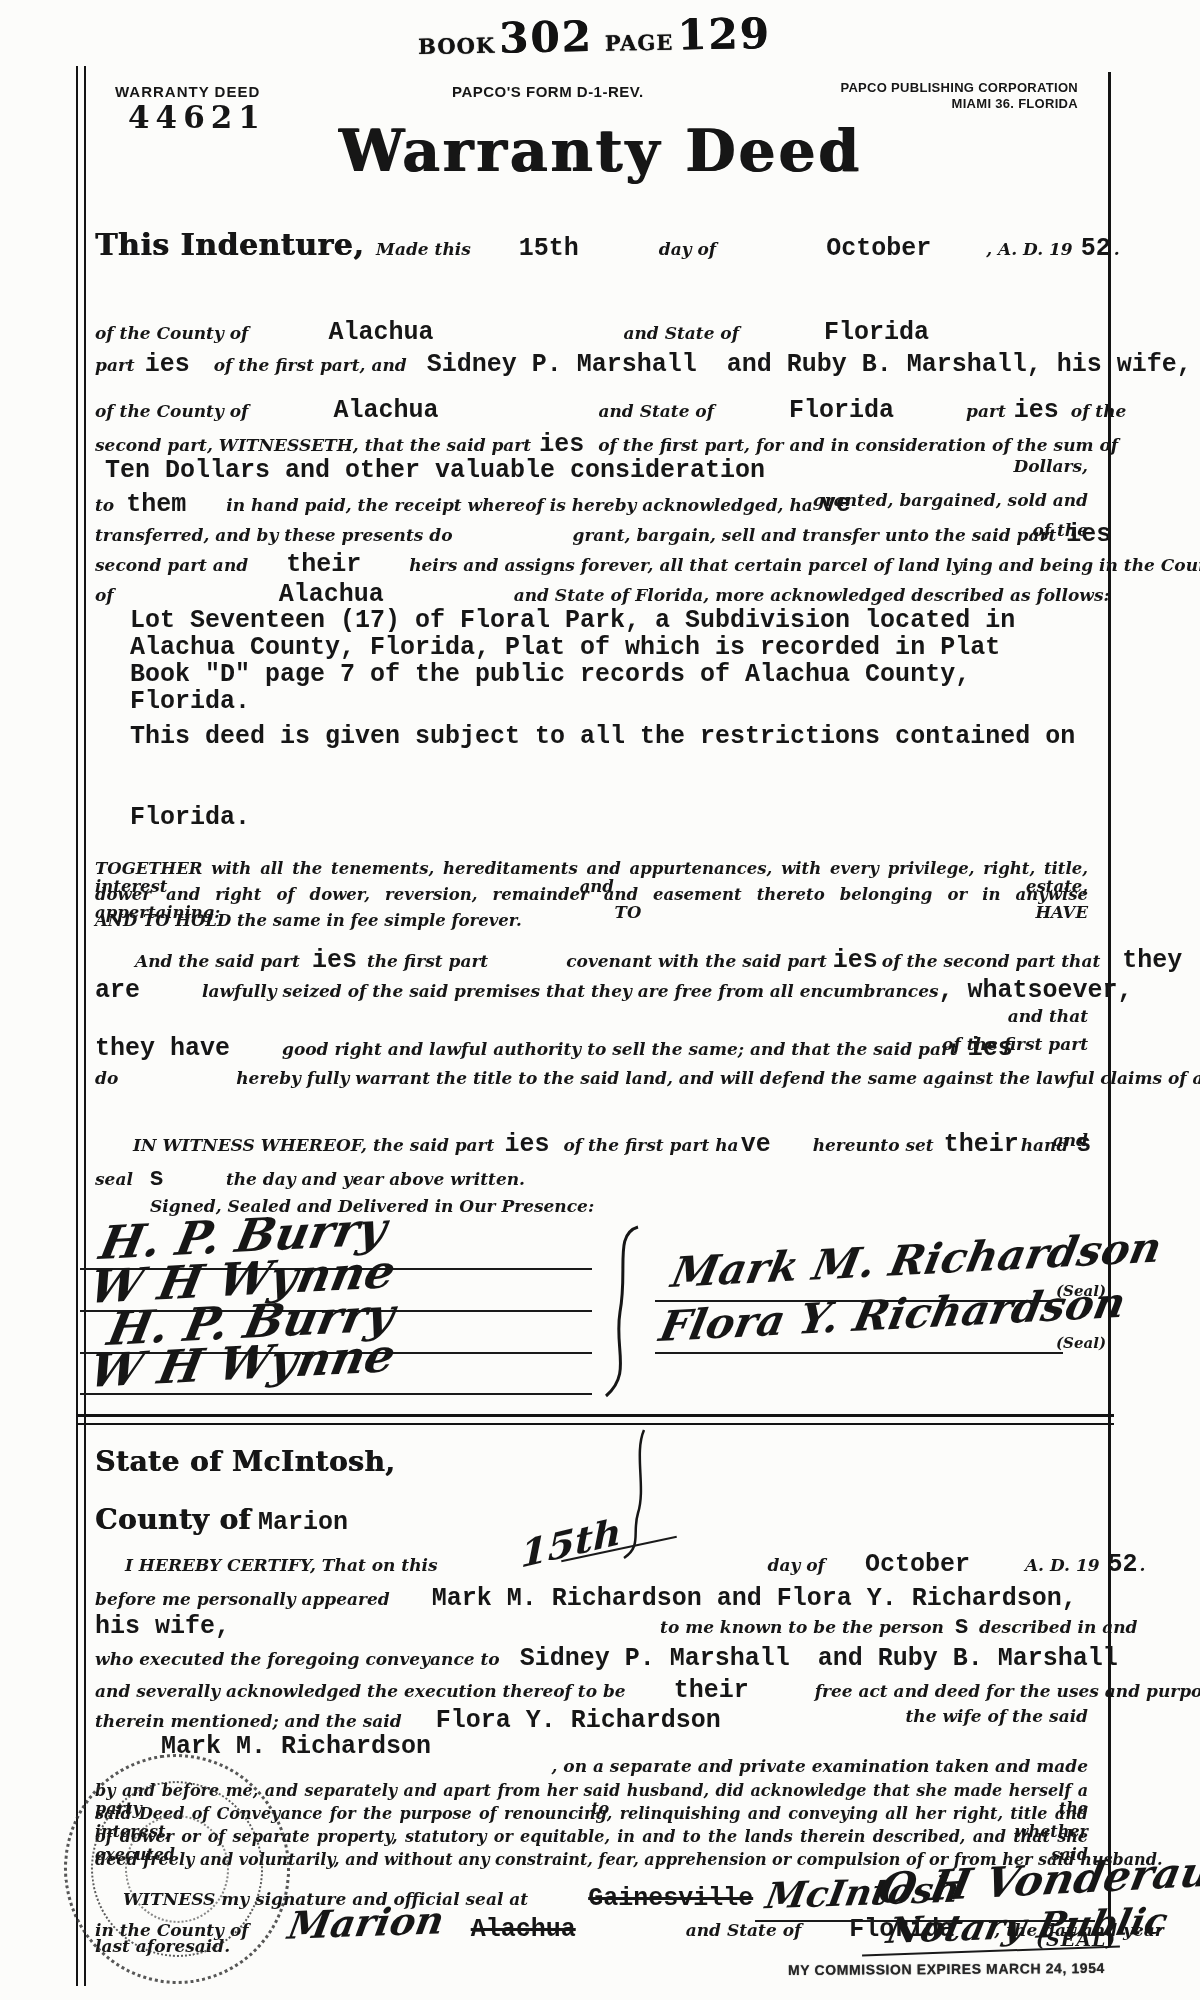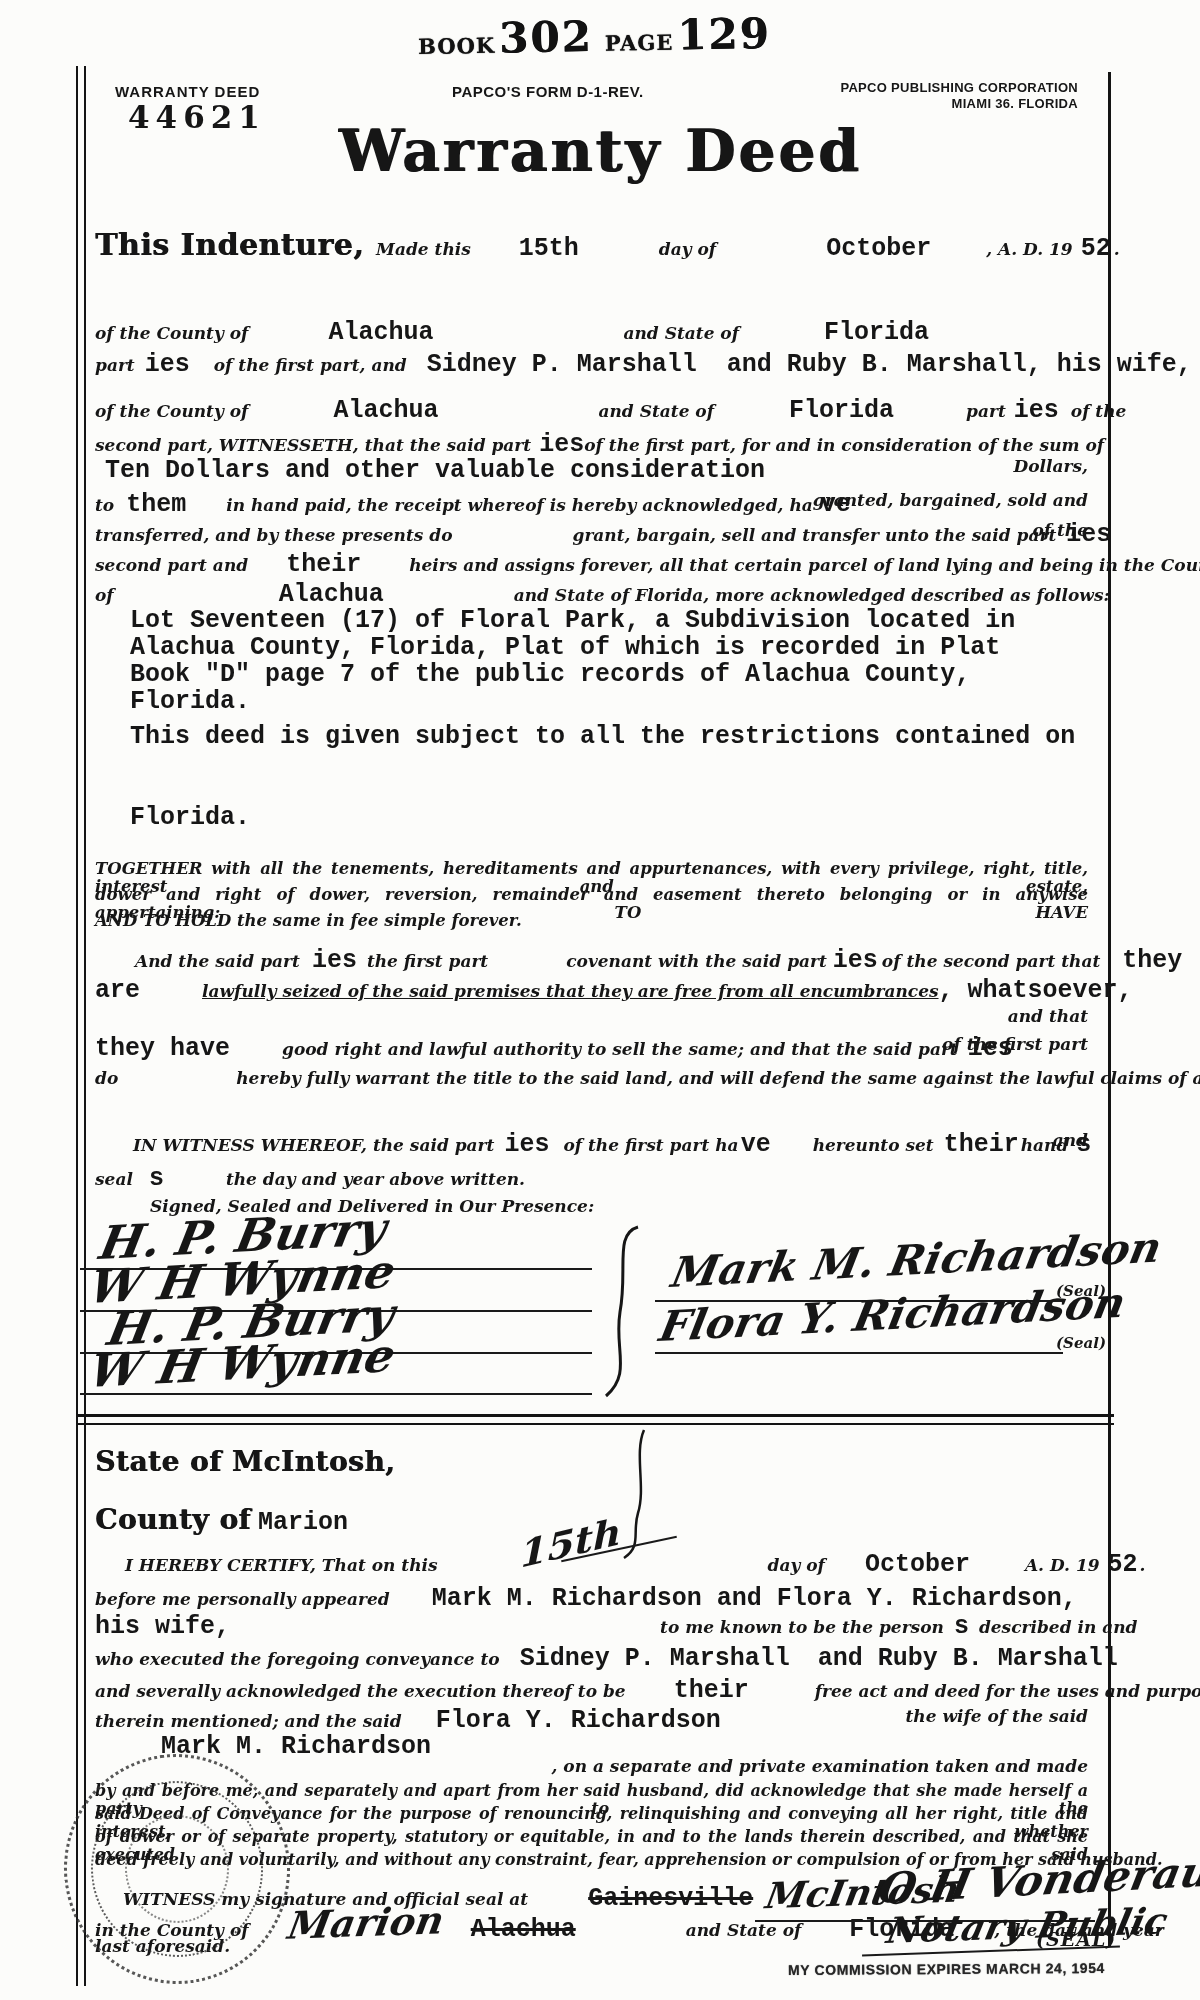--- a/index.html
+++ b/index.html
@@ -80,41 +80,41 @@
     <div>PAPCO PUBLISHING CORPORATION</div>
     <div>MIAMI 36. FLORIDA</div>
   </div>
   <div class="docnum">44621</div>
   <div class="deed-title">Warranty Deed</div>
 
   <div class="line" style="top:230px"><span class="seg black">This Indenture,</span><span class="seg form" style="margin-left: 12px;">Made this</span><span class="seg type" style="margin-left: 48px;">15th</span><span class="seg form" style="margin-left: 80px;">day of</span><span class="seg type" style="margin-left: 110px;">October</span><span class="seg form" style="margin-left: 55px;">, A. D. 19</span><span class="seg type" style="margin-left: 8px;">52</span><span class="seg form" style="margin-left: 3px;">.</span></div>
   <div class="line" style="top:320px"><span class="seg form">of the County of</span><span class="seg type" style="margin-left: 80px;">Alachua</span><span class="seg form" style="margin-left: 190px;">and State of</span><span class="seg type" style="margin-left: 85px;">Florida</span></div>
   <div class="line" style="top:352px"><span class="seg form">part</span><span class="seg type" style="margin-left: 10px;">ies</span><span class="seg form" style="margin-left: 24px;">of the first part, and</span><span class="seg type" style="margin-left: 20px;">Sidney P. Marshall</span><span class="seg type" style="margin-left: 30px;">and Ruby B. Marshall, his wife,</span></div>
   <div class="line" style="top:398px"><span class="seg form">of the County of</span><span class="seg type" style="margin-left: 85px;">Alachua</span><span class="seg form" style="margin-left: 160px;">and State of</span><span class="seg type" style="margin-left: 75px;">Florida</span><span class="seg form" style="margin-left: 72px;">part</span><span class="seg type" style="margin-left: 8px;">ies</span><span class="seg form" style="margin-left: 12px;">of the</span></div>
-  <div class="line" style="top:432px"><span class="seg form">second part, WITNESSETH, that the said part</span><span class="seg type" style="margin-left: 8px;">ies</span><span class="seg form" style=" font-style: italic;">of the first part, for and in consideration of the sum of</span></div>
+  <div class="line" style="top:432px"><span class="seg form">second part, WITNESSETH, that the said part</span><span class="seg type" style="margin-left: 8px;">ies</span><span class="seg form" style="margin-left: 14px; font-style: italic;">of the first part, for and in consideration of the sum of</span></div>
   <div class="line" style="top:458px"><span class="seg form right">Dollars,</span><span class="seg type" style="margin-left: 10px;">Ten Dollars and other valuable consideration</span></div>
   <div class="line" style="top:492px"><span class="seg form right">granted, bargained, sold and</span><span class="seg form">to</span><span class="seg type" style="margin-left: 12px;">them</span><span class="seg form" style="margin-left: 40px;">in hand paid, the receipt whereof is hereby acknowledged, ha</span><span class="seg type" style="margin-left: 8px;">ve</span></div>
   <div class="line" style="top:522px"><span class="seg form right">of the</span><span class="seg form">transferred, and by these presents do</span><span class="seg form" style="margin-left: 120px;">grant, bargain, sell and transfer unto the said part</span><span class="seg type" style="margin-left: 10px;">ies</span></div>
   <div class="line" style="top:552px"><span class="seg form">second part and</span><span class="seg type" style="margin-left: 38px;">their</span><span class="seg form" style="margin-left: 48px;">heirs and assigns forever, all that certain parcel of land lying and being in the County</span></div>
   <div class="line" style="top:582px"><span class="seg form">of</span><span class="seg type" style="margin-left: 165px;">Alachua</span><span class="seg form" style="margin-left: 130px;">and State of Florida, more acknowledged described as follows:</span></div>
 
   <div class="tline" style="top:608px">Lot Seventeen (17) of Floral Park, a Subdivision located in</div>
   <div class="tline" style="top:635px">Alachua County, Florida, Plat of which is recorded in Plat</div>
   <div class="tline" style="top:662px">Book "D" page 7 of the public records of Alachua County,</div>
   <div class="tline" style="top:689px">Florida.</div>
 
   <div class="tline" style="top:724px">This deed is given subject to all the restrictions contained on</div>
   <div class="tline" style="top:805px">Florida.</div>
 
   <div class="line ital16 stretch" style="top:860px">TOGETHER with all the tenements, hereditaments and appurtenances, with every privilege, right, title, interest and estate,</div>
   <div class="line ital16 stretch" style="top:886px">dower and right of dower, reversion, remainder and easement thereto belonging or in anywise appertaining: TO HAVE</div>
   <div class="line ital16" style="top:912px">AND TO HOLD the same in fee simple forever.</div>
 
   <div class="line" style="top:948px"><span class="seg form" style="margin-left: 40px;">And the said part</span><span class="seg type" style="margin-left: 12px;">ies</span><span class="seg form" style="margin-left: 10px;">the first part</span><span class="seg form" style="margin-left: 78px;">covenant with the said part</span><span class="seg type" style="margin-left: 6px;">ies</span><span class="seg form" style="margin-left: 4px;">of the second part that</span><span class="seg type" style="margin-left: 22px;">they</span></div>
-  <div class="line" style="top:978px"><span class="seg type">are</span><span class="seg form" style="margin-left: 62px; text-decoration: underline;">lawfully seized of the said premises that they are free from all encumbrances</span><span class="seg type">,</span><span class="seg type" style="margin-left: 14px;">whatsoever,</span></div>
+  <div class="line" style="top:978px"><span class="seg type">are</span><span class="seg form" style="margin-left: 62px;">lawfully seized of the said premises that they are free from all encumbrances</span><span class="seg type">,</span><span class="seg type" style="margin-left: 14px;">whatsoever,</span></div>
   <div class="line" style="top:1008px">
       <span class="seg form right">and that</span>
     </div>
   <div class="line" style="top:1036px"><span class="seg form right">of the first part</span><span class="seg type">they have</span><span class="seg form" style="margin-left: 52px;">good right and lawful authority to sell the same; and that the said part</span><span class="seg type" style="margin-left: 10px;">ies</span></div>
   <div class="line" style="top:1070px"><span class="seg form">do</span><span class="seg form" style="margin-left: 118px;">hereby fully warrant the title to the said land, and will defend the same against the lawful claims of all persons</span></div>
 
   <div class="line" style="top:1132px"><span class="seg form right">and</span><span class="seg form" style="margin-left: 38px;">IN WITNESS WHEREOF, the said part</span><span class="seg type" style="margin-left: 10px;">ies</span><span class="seg form" style="margin-left: 14px;">of the first part ha</span><span class="seg type" style="margin-left: 2px;">ve</span><span class="seg form" style="margin-left: 42px;">hereunto set</span><span class="seg type" style="margin-left: 10px;">their</span><span class="seg form" style="margin-left: 2px;">hand</span><span class="seg type" style="margin-left: 8px;">s</span></div>
   <div class="line" style="top:1166px"><span class="seg form">seal</span><span class="seg type" style="margin-left: 16px;">s</span><span class="seg form" style="margin-left: 62px;">the day and year above written.</span></div>
   <div class="line" style="top:1198px"><span class="seg form" style="margin-left: 55px;">Signed, Sealed and Delivered in Our Presence:</span></div>
 

